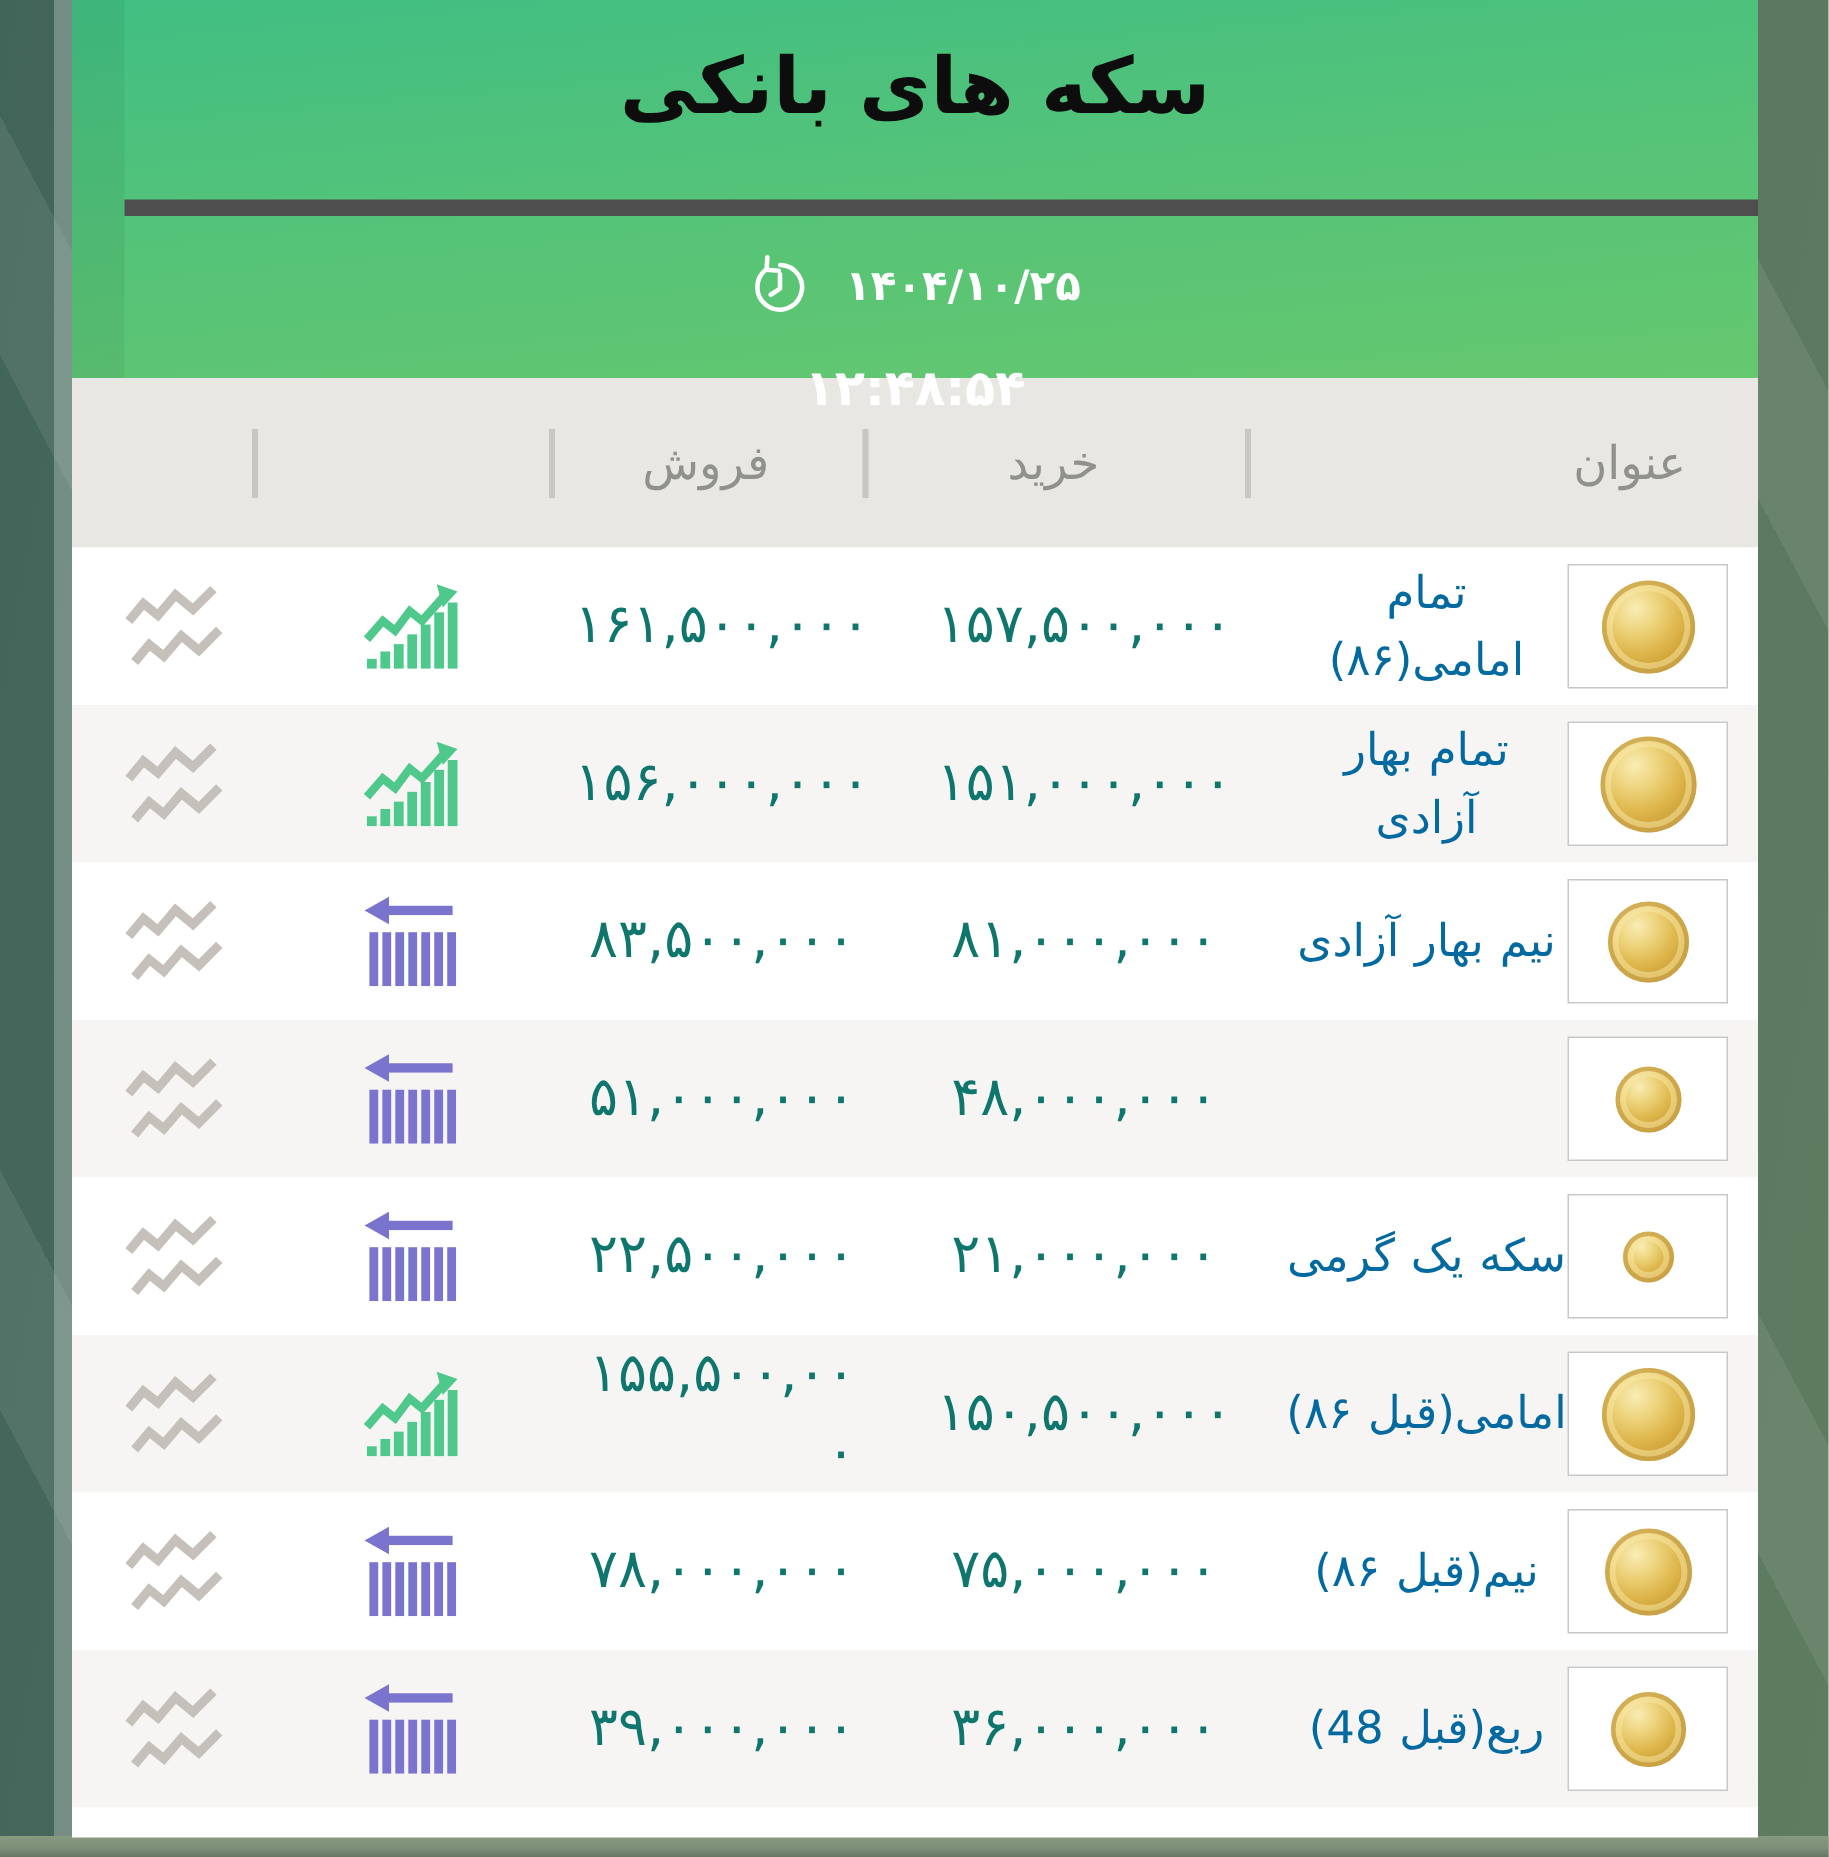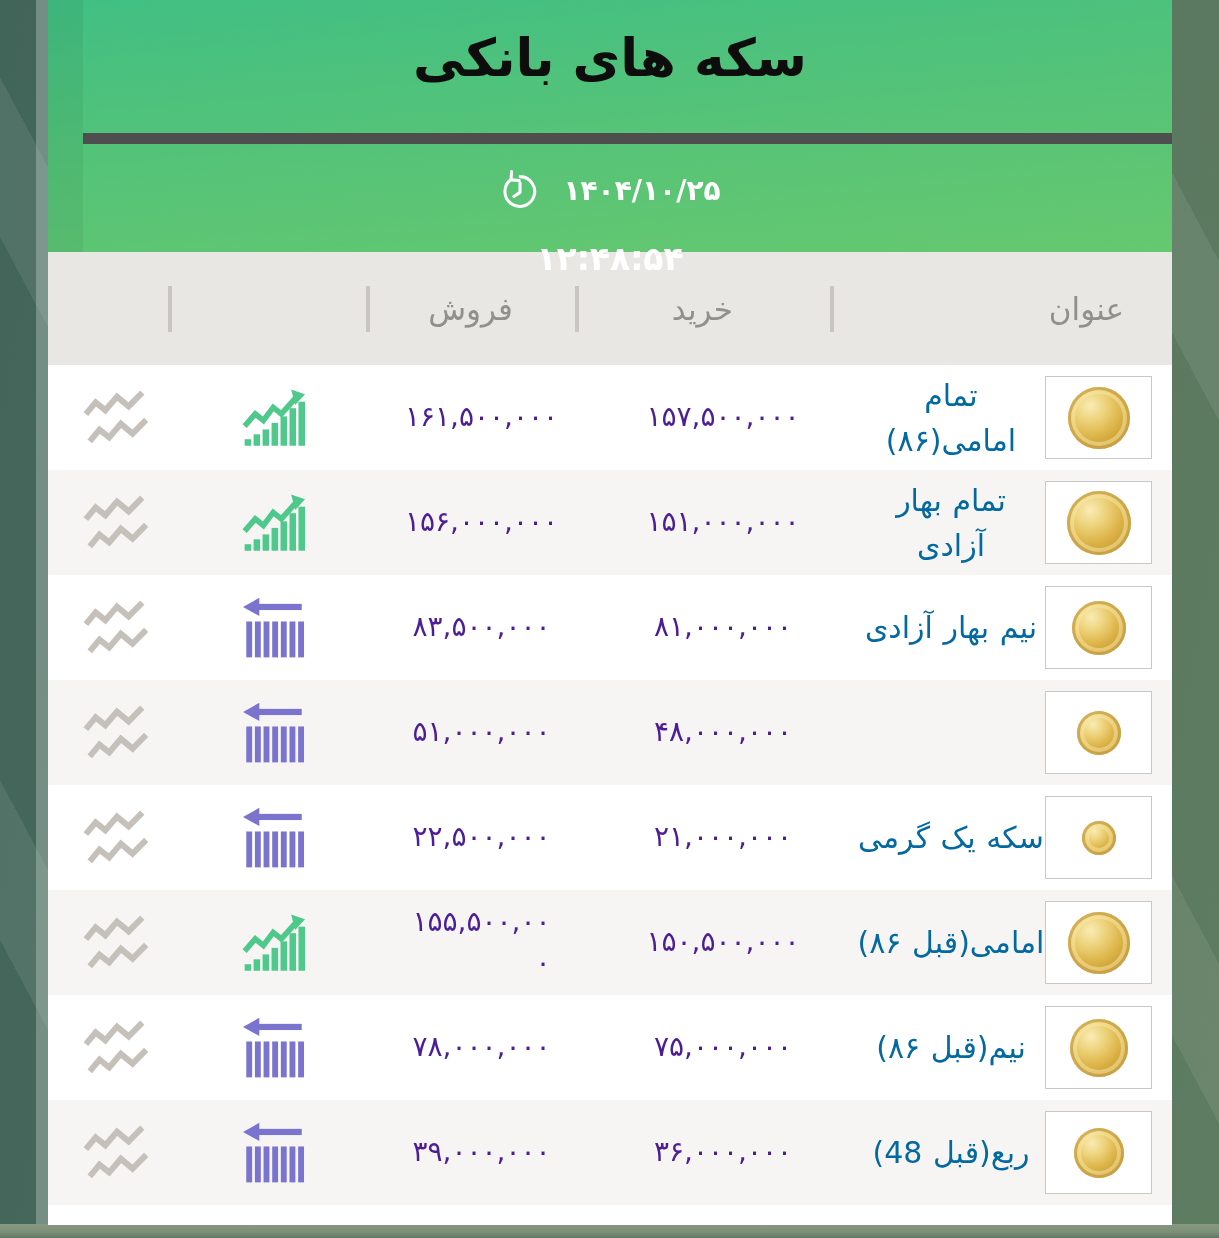--- a/index.html
+++ b/index.html
@@ -62,21 +62,21 @@
   .cell-spark { width:137px; }
 
   .coin-box { width:107px; height:83px; background:#fff; border:1px solid #c8c8c8;
     display:flex; align-items:center; justify-content:center; flex:0 0 auto; }
   .coin { border-radius:50%;
     background:radial-gradient(circle at 36% 30%, #f9ecb4 0%, #ecd178 28%, #ddb54a 52%, #c89a30 78%, #b98b28 100%);
     box-shadow:inset 0 0 0 3px rgba(183,134,36,0.55), inset 0 0 0 7px rgba(250,233,170,0.5); }
   .coin-title { flex:1; text-align:center; font-size:30px; color:#0369a1;
     line-height:1.5; padding-left:6px; word-spacing:1px; }
 
-  .price { font-size:28px; color:#4c1d95; white-space:pre-line;
+  .price { font-size:36px; color:#0f766e; white-space:pre-line;
     line-height:1.45; }
 
   .trend-icon svg, .spark-icon svg { display:block; }
   .trend-up-icon   { color:var(--trend-up); }
   .trend-flat-icon { color:var(--trend-flat); }
   .spark-icon      { color:var(--spark); }
 </style>
 </head>
 <body>
 

